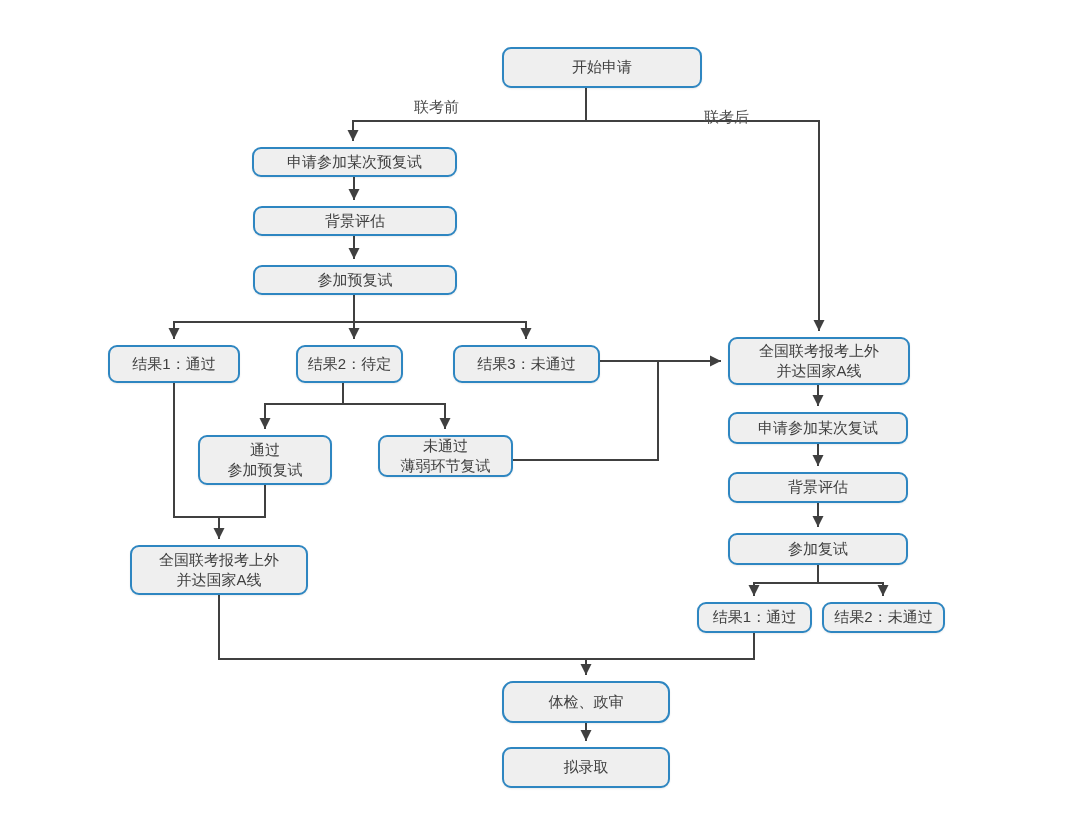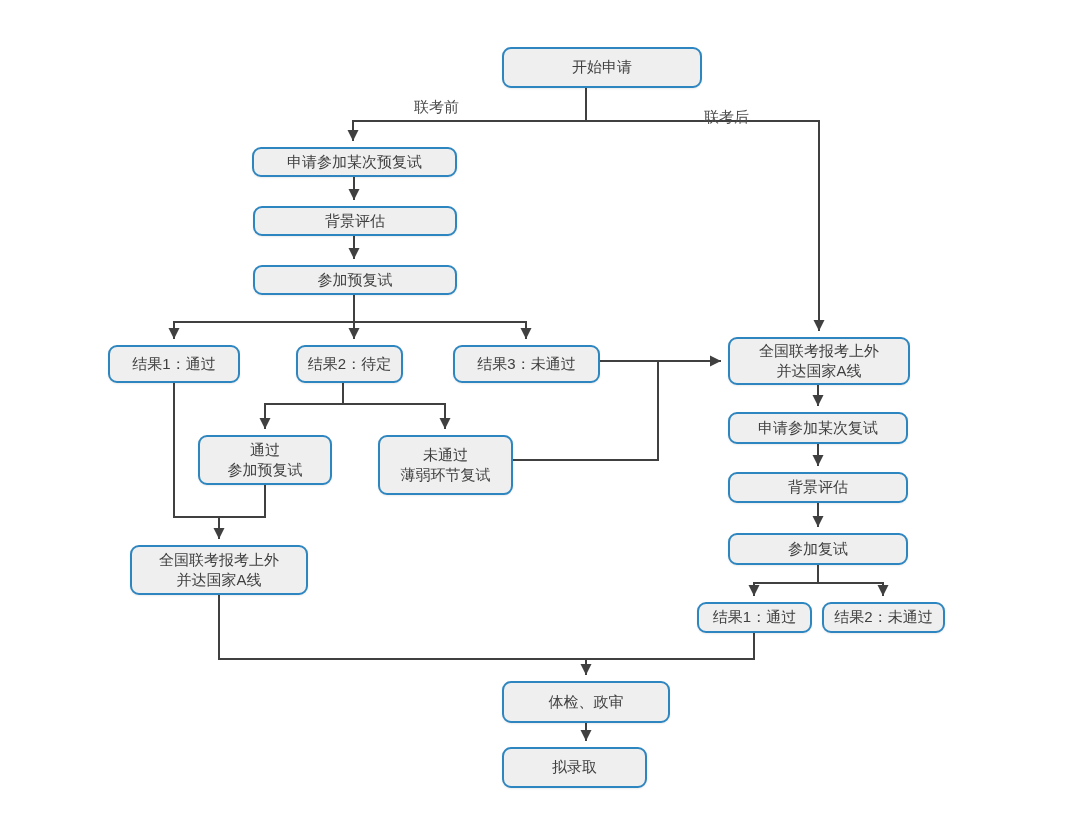--- a/index.html
+++ b/index.html
@@ -113,36 +113,36 @@
 
   <div class="node" style="left:108px; top:345px; width:132px; height:38px;">结果1：通过</div>
 
   <div class="node" style="left:296px; top:345px; width:107px; height:38px;">结果2：待定</div>
 
   <div class="node" style="left:453px; top:345px; width:147px; height:38px;">结果3：未通过</div>
 
   <div class="node" style="left:198px; top:435px; width:134px; height:50px;">通过
 参加预复试</div>
 
-  <div class="node" style="left:378px; top:435px; width:135px; height:60px;">未通过
+  <div class="node" style="left:378px; top:435px; width:135px; height:42px;">未通过
 薄弱环节复试</div>
 
   <div class="node" style="left:130px; top:545px; width:178px; height:50px;">全国联考报考上外
 并达国家A线</div>
 
   <div class="node" style="left:728px; top:337px; width:182px; height:48px;">全国联考报考上外
 并达国家A线</div>
 
   <div class="node" style="left:728px; top:412px; width:180px; height:32px;">申请参加某次复试</div>
 
   <div class="node" style="left:728px; top:472px; width:180px; height:31px;">背景评估</div>
 
   <div class="node" style="left:728px; top:533px; width:180px; height:32px;">参加复试</div>
 
   <div class="node" style="left:697px; top:602px; width:115px; height:31px;">结果1：通过</div>
 
   <div class="node" style="left:822px; top:602px; width:123px; height:31px;">结果2：未通过</div>
 
-  <div class="node" style="left:502px; top:681px; width:168px; height:42px;">体检、政审</div>
+  <div class="node" style="left:502px; top:681px; width:168px; height:42px;border-radius:11px;">体检、政审</div>
 
-  <div class="node" style="left:502px; top:747px; width:145px; height:41px;">拟录取</div>
+  <div class="node" style="left:502px; top:747px; width:168px; height:41px;">拟录取</div>
 
 </div>
 
 </body></html>

